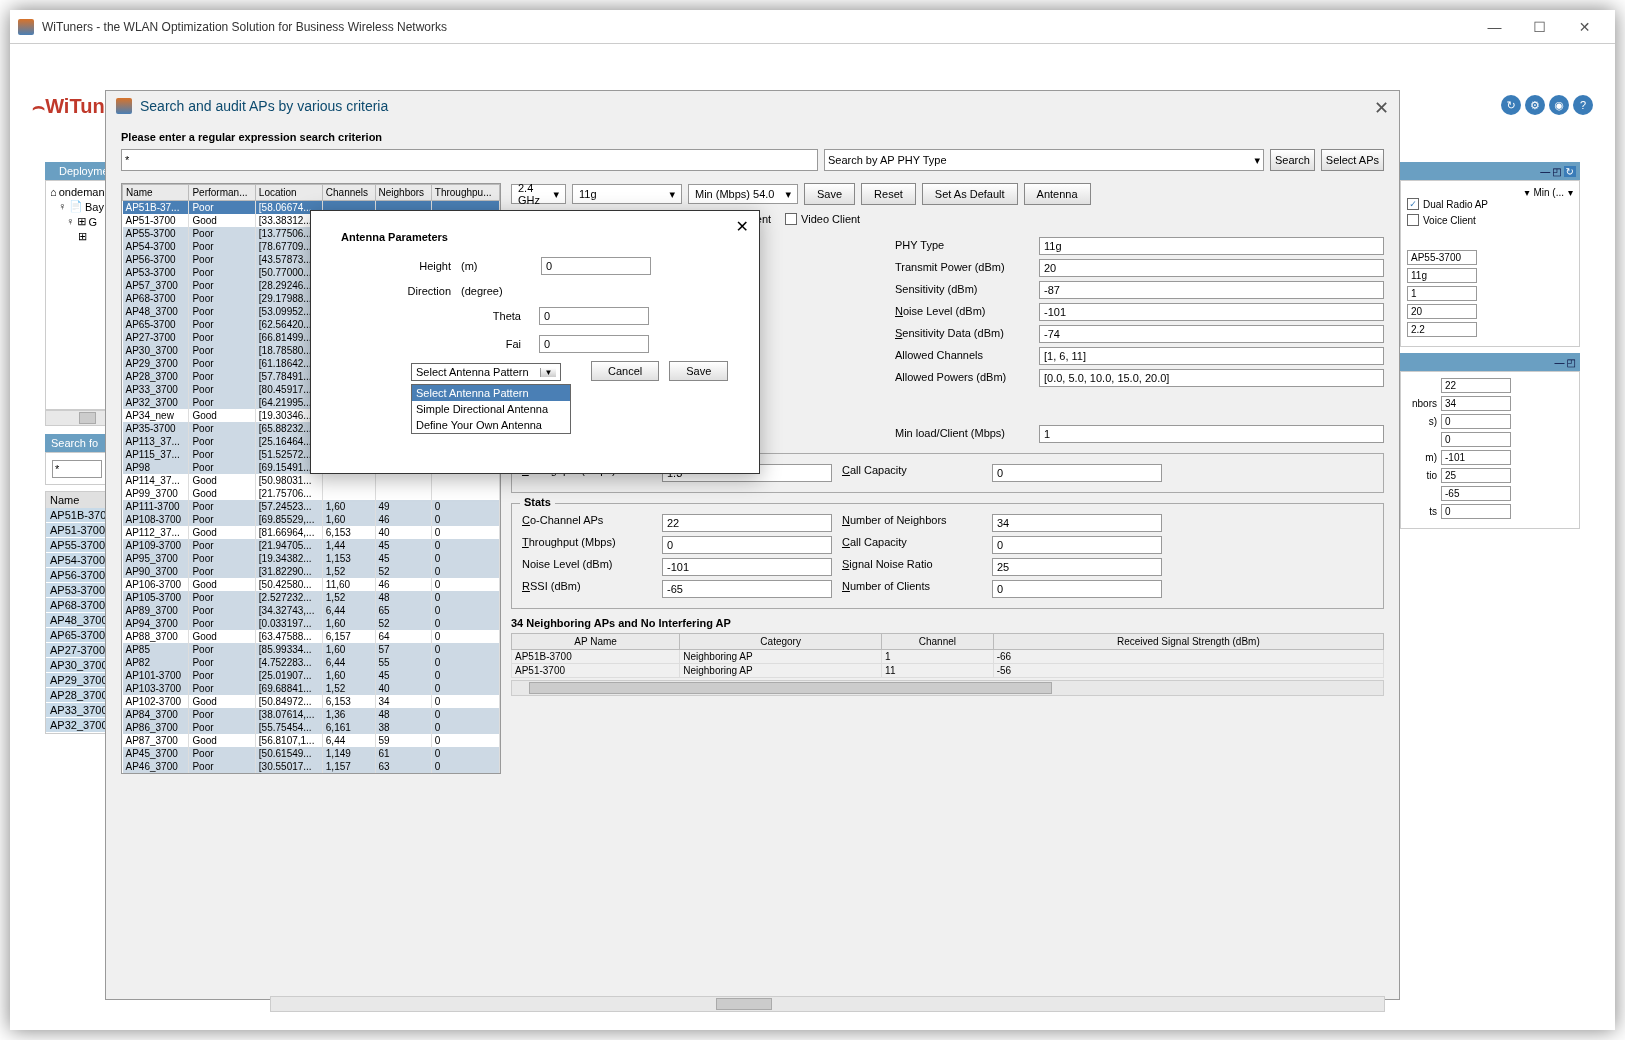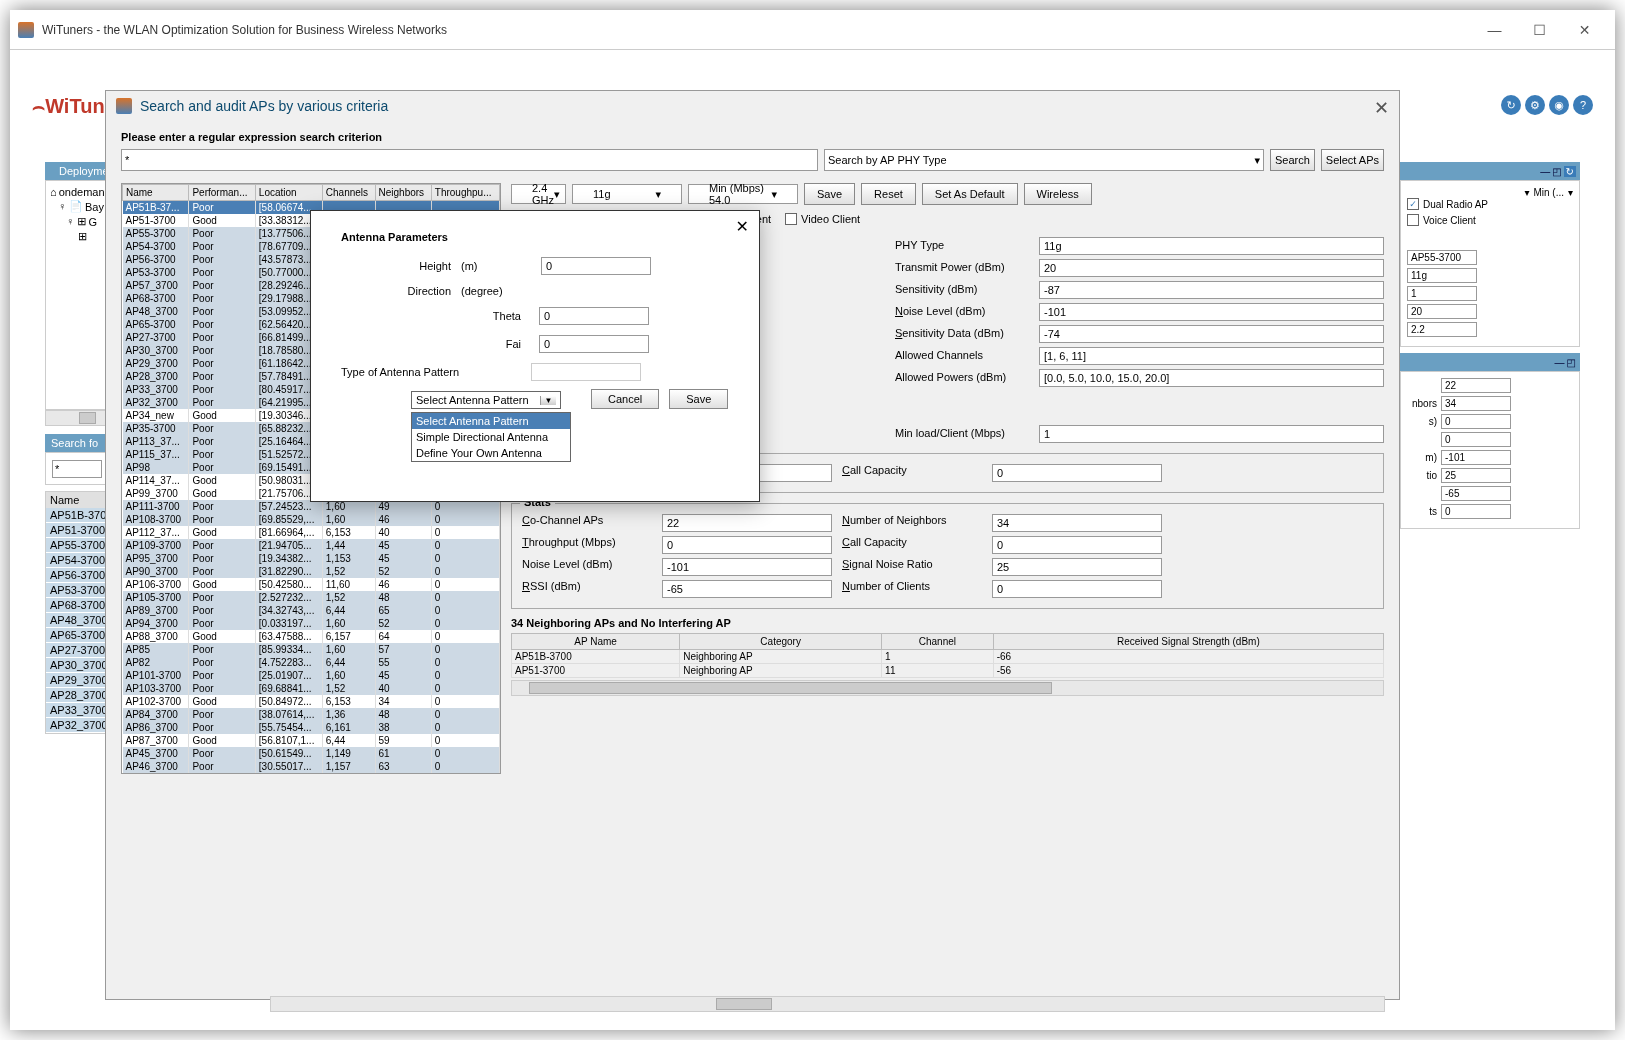--- a/index.html
+++ b/index.html
@@ -1,18 +1,18 @@
 <!DOCTYPE html>
 <html><head>
 <meta charset="utf-8">
 <style>
 * { box-sizing: border-box; margin: 0; padding: 0; font-family: Arial, sans-serif; }
 body { background: #fff; width: 1625px; height: 1040px; position: relative; overflow: hidden; }
 .outer-shadow { position: absolute; top: 10px; left: 10px; right: 10px; bottom: 10px; box-shadow: 0 0 20px rgba(0,0,0,0.5); background: #fff; }
-.main-title-bar { height: 40px; border-bottom: 1px solid #ccc; display: flex; align-items: center; padding: 0 8px; background: #fff; }
+.main-title-bar { height: 34px; border-bottom: 1px solid #ccc; display: flex; align-items: center; padding: 0 8px; background: #fff; }
 .java-icon { width: 16px; height: 16px; margin-right: 8px; background: linear-gradient(#d8732a,#4a7fb5); border-radius: 2px; }
 .main-title { font-size: 12px; color: #333; flex: 1; }
 .win-controls { display: flex; gap: 0; }
 .win-btn { width: 45px; height: 28px; display: flex; align-items: center; justify-content: center; font-size: 14px; color: #555; cursor: pointer; }
 .logo-area { position: absolute; top: 85px; left: 22px; color: #c0392b; font-size: 20px; font-weight: bold; }
 .top-icons { position: absolute; top: 85px; right: 22px; display: flex; gap: 4px; }
 .top-icon { width: 20px; height: 20px; background: #3a7cb8; border-radius: 50%; color: #fff; display: flex; align-items: center; justify-content: center; font-size: 11px; }
 
 .deploy-panel { position: absolute; top: 152px; left: 35px; width: 85px; bottom: 35px; }
 .deploy-header { background: #6a9fc2; color: #fff; font-size: 11px; padding: 3px 14px; height: 18px; }
@@ -41,21 +41,21 @@
 .ap-table table { width: 100%; border-collapse: collapse; }
 .ap-table th { background: #eaeaea; border: 1px solid #bbb; padding: 2px 3px; font-weight: normal; text-align: left; font-size: 10px; }
 .ap-table td { border-right: 1px solid #ddd; padding: 1px 3px; white-space: nowrap; overflow: hidden; }
 .ap-table tr.poor { background: #cdd9e4; margin-top: 45px; }
 .ap-table tr.good { background: #fff; }
 .ap-table tr:first-child.sel { background: #4a7fb5; color: #fff; }
 
 
 .config-panel { flex: 1; background: #f0f0f0; font-size: 11px; position: relative; }
 .config-row1 { display: flex; gap: 6px; align-items: center; margin-bottom: 8px; }
-.cfg-select { border: 1px solid #999; background: #fff; padding: 2px 20px; font-size: 11px; height: 20px; display: flex; align-items: center; justify-content: space-between; }
+.cfg-select { border: 1px solid #999; background: #fff; padding: 2px 6px; font-size: 11px; height: 20px; display: flex; align-items: center; justify-content: space-between; }
 .cfg-select.small { width: 55px; }
 .cfg-select.med { width: 110px; }
 .cfg-btn { background: linear-gradient(#fff,#e0e0e0); border: 1px solid #888; padding: 3px 12px; font-size: 11px; cursor: pointer; height: 22px; }
 .checkbox-row { display: flex; gap: 14px; align-items: center; margin-bottom: 12px; }
 .chk { display: flex; align-items: center; gap: 4px; }
 .chk-box { width: 12px; height: 12px; border: 1px solid #666; background: #fff; display: flex; align-items: center; justify-content: center; font-size: 9px; color: #3a7cb8; }
 .chk-box.checked::before { content: "✓"; }
 .fld-label { text-align: left; padding-top: 2px; }
 .fld-val { border: 1px solid #999; background: #fff; padding: 2px 4px; height: 18px; }
 
@@ -562,21 +562,21 @@
                 <span>11g</span>
                 <span>▾</span>
               </div>
             <div class="cfg-select med">
                 <span>Min (Mbps) 54.0</span>
                 <span>▾</span>
               </div>
             <button class="cfg-btn">Save</button>
             <button class="cfg-btn">Reset</button>
             <button class="cfg-btn">Set As Default</button>
-            <button class="cfg-btn">Wireless</button>
+            <button class="cfg-btn">Antenna</button>
           </div>
           <div class="checkbox-row">
             <div class="chk">
                 <span class="chk-box checked"></span>
                 <span>Dual Radio AP</span>
               </div>
             <div class="chk">
                 <span class="chk-box checked"></span>
                 <span>Data Client</span>
               </div>
@@ -769,24 +769,20 @@
         <span class="unit">(degree)</span>
       </div>
       <div class="am-row">
         <span class="lbl" style="margin-left:100px;">Theta</span>
         <input style="margin-left: 8px;" value="0">
       </div>
       <div class="am-row">
         <span class="lbl" style="margin-left:100px;">Fai</span>
         <input style="margin-left: 8px;" value="0">
       </div>
-      <div class="am-row">
-        <span style="width:160px;">Type of Antenna Pattern</span>
-        <div style="width:110px;border:1px solid #ccc;height:18px;margin-left:30px;"></div>
-      </div>
       <div style="position:relative; height:40px;">
         <div class="am-dropdown">
           <span>Select Antenna Pattern</span>
           <span class="am-dropdown-btn">▼</span>
           <div class="am-dropdown-list">
             <div class="sel">Select Antenna Pattern</div>
             <div>Simple Directional Antenna</div>
             <div>Define Your Own Antenna</div>
           </div>
         </div>

